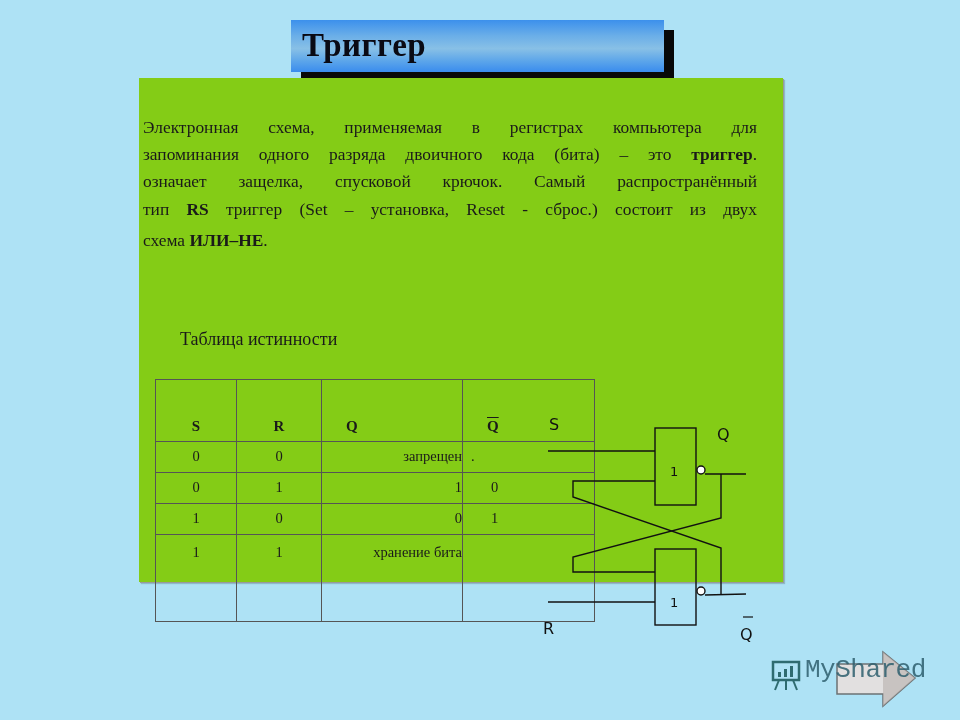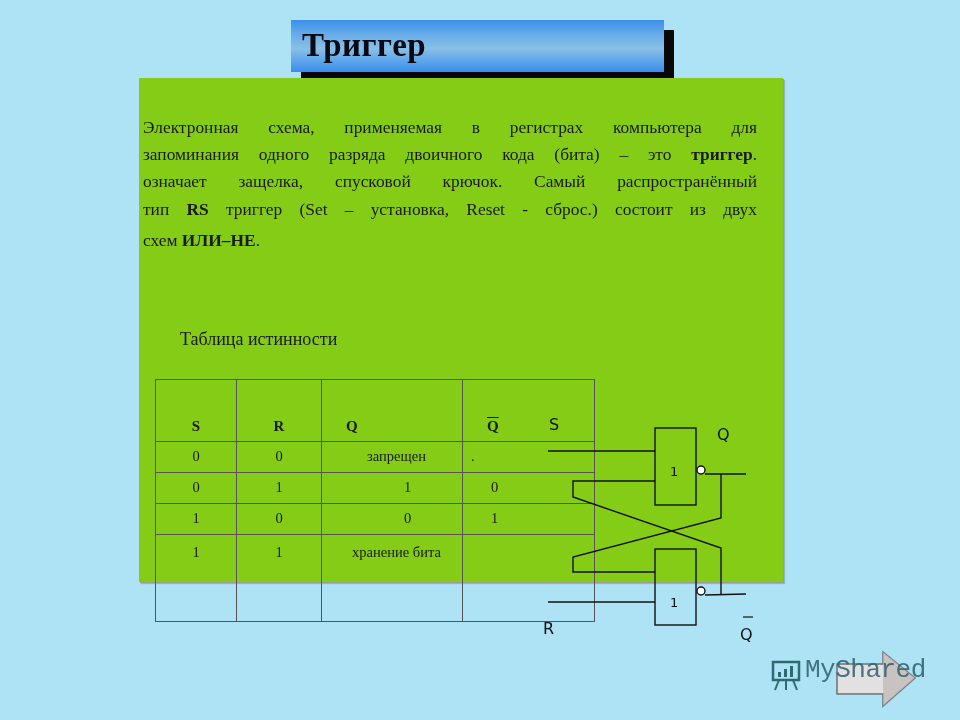--- a/index.html
+++ b/index.html
@@ -51,21 +51,21 @@
       border: 1.5px solid #555; padding: 0; vertical-align: top;
     }
     table.truth th {
       font-weight: bold; font-size: 15px; height: 55px; vertical-align: bottom;
       padding-bottom: 6px;
     }
     table.truth td { height: 30px; line-height: 28px; }
     table.truth tr.tall td { height: 80px; line-height: 22px; padding-top: 6px; }
     .c1 { width: 80px; text-align: center; }
     .c2 { width: 84px; text-align: center; }
-    .c3 { width: 109px; text-align: center; }
+    .c3 { width: 109px; text-align: right; }
     .c4 { width: 103px; text-align: left; }
     .qbar { text-decoration: overline; }
     .diagram { position: absolute; left: 0; top: 0; width: 960px; height: 720px; pointer-events: none; }
     .diagram text { font-family: "DejaVu Sans", sans-serif; }
     .watermark {
       position: absolute; left: 765px; top: 650px; width: 170px; height: 60px;
     }
     .wm-text {
       position: absolute; left: 40px; top: 5px;
       font-family: Liberation Mono, monospace; font-size: 26px; color: #2e5f6e; opacity: 0.85;
@@ -79,21 +79,21 @@
 <div class="title-banner">
   <span class="title-text">Триггер</span>
 </div>
 
 <div class="card">
   <div class="para">
     <span class="line"><span>Электронная схема, применяемая в регистрах компьютера для</span></span>
     <span class="line"><span>запоминания одного разряда двоичного кода (бита) – это </span><b>триггер</b><span>.</span></span>
     <span class="line"><span>означает защелка, спусковой крючок. Самый распространённый</span></span>
     <span class="line"><span>тип  </span><b>RS</b><span> триггер (Set – установка, Reset - сброс.) состоит из двух</span></span>
-    <span class="line last"><span>схем </span><b>ИЛИ–НЕ</b><span>.</span></span>
+    <span class="line last"><span>схема </span><b>ИЛИ–НЕ</b><span>.</span></span>
   </div>
 
   <div class="table-caption">Таблица истинности</div>
 
   <table class="truth">
     <tbody>
         <tr>
       <th class="c1">S</th>
       <th class="c2">R</th>
       <th class="c3" style="text-align:left;padding-left:24px;box-sizing:border-box;">Q</th>

